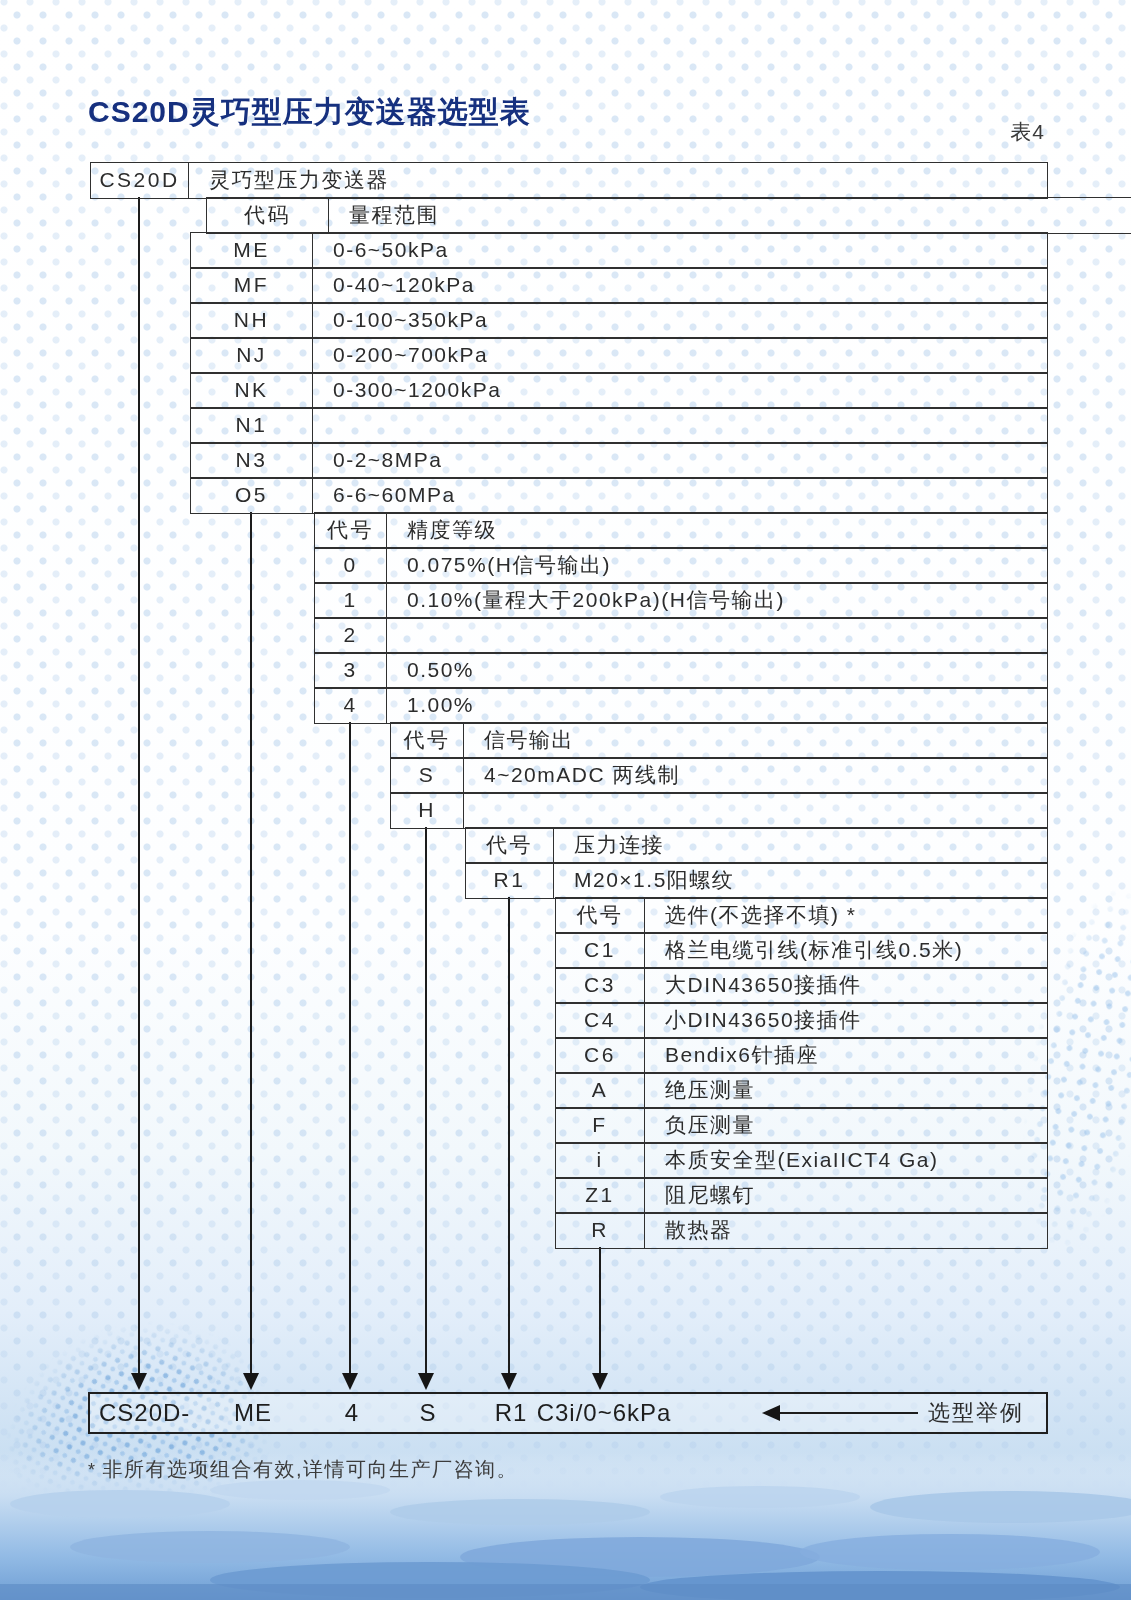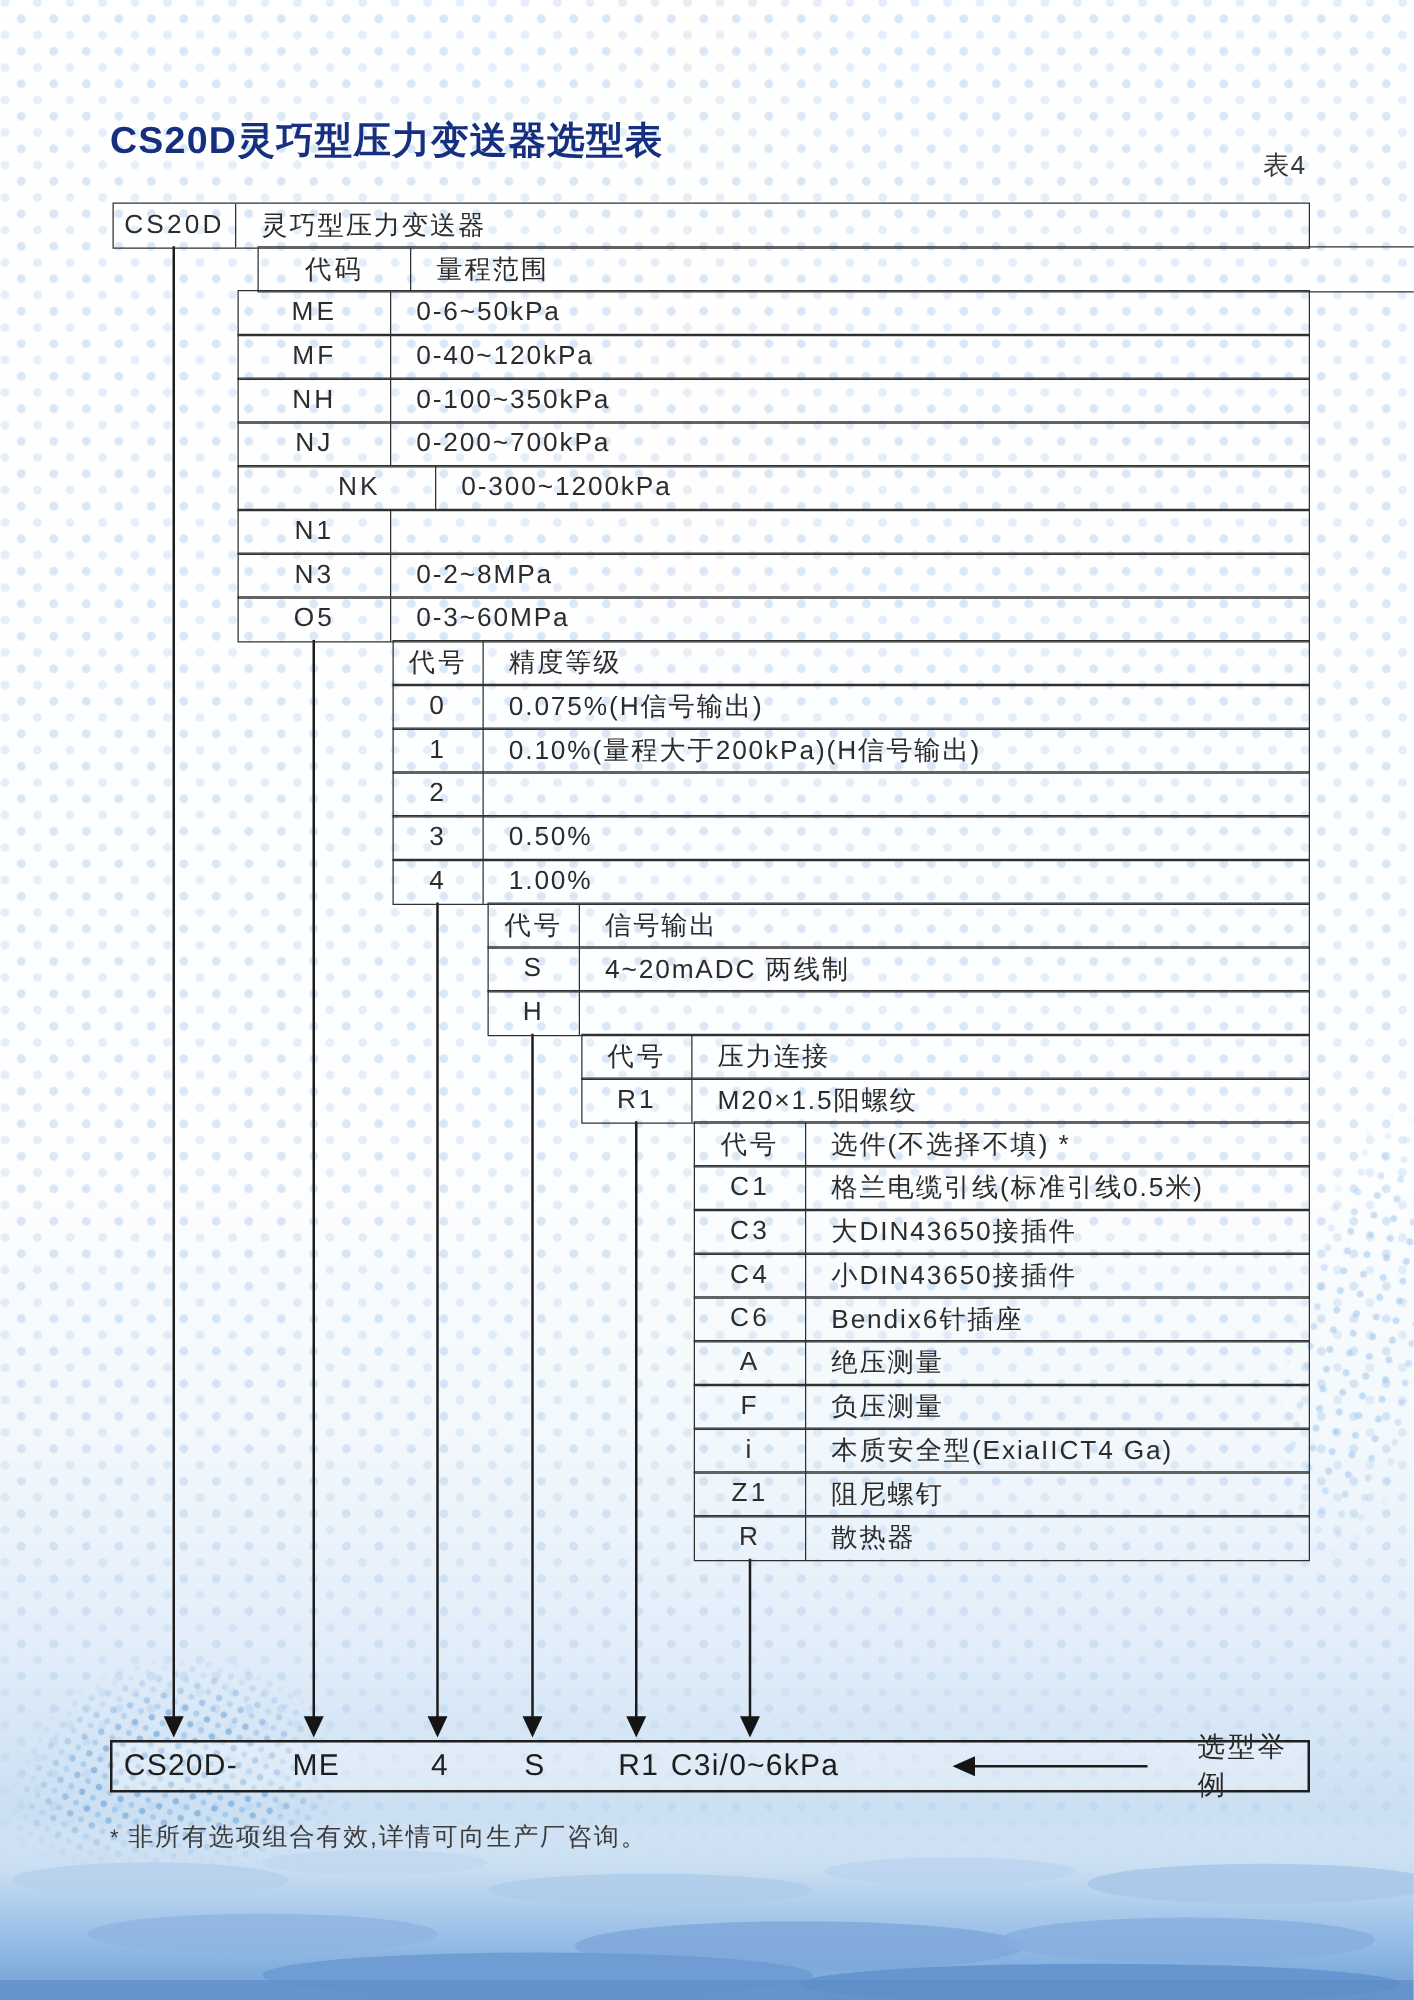--- a/index.html
+++ b/index.html
@@ -42,21 +42,21 @@
               border-right:8px solid transparent;border-top:17px solid #151515;z-index:2;}
 
   #example-row{position:absolute;left:88px;top:1392px;width:960px;height:42px;
                box-sizing:border-box;border:2px solid #1f1f1f;background:rgba(255,255,255,.30);z-index:2;}
   .ex-part{position:absolute;top:0;height:100%;display:flex;align-items:center;justify-content:center;
            font-size:24px;color:#1e1e1e;letter-spacing:1px;white-space:nowrap;}
   #ex-arrow-head{position:absolute;left:672px;top:11px;width:0;height:0;
            border-top:8px solid transparent;border-bottom:8px solid transparent;
            border-right:18px solid #151515;}
   #ex-arrow-line{position:absolute;left:690px;top:18px;width:138px;height:2px;background:#1c1c1c;}
-  #ex-label{position:absolute;left:868px;top:0;height:100%;display:flex;align-items:center;
+  #ex-label{position:absolute;left:838px;top:0;height:100%;display:flex;align-items:center;
             font-size:22px;color:#2a2a2a;letter-spacing:2px;}
 
   #footnote{position:absolute;left:88px;top:1456px;font-size:20px;color:#3c3c3c;
             letter-spacing:1.5px;z-index:3;}
   #footnote .star{font-size:18px;margin-right:6px;}
 </style>
 </head>
 <body>
 
 <div class="dots"></div>
@@ -107,34 +107,34 @@
       <div class="cell desc">0-40~120kPa</div>
     </div>
     <div class="trow" style="left: 190px; top: 302px; width: 858px; height: 36.6px;">
       <div class="cell code" style="width: 122px;">NH</div>
       <div class="cell desc">0-100~350kPa</div>
     </div>
     <div class="trow" style="left: 190px; top: 337px; width: 858px; height: 36.6px;">
       <div class="cell code" style="width: 122px;">NJ</div>
       <div class="cell desc">0-200~700kPa</div>
     </div>
-    <div class="trow" style="left: 190px; top: 372px; width: 858px; height: 36.6px; padding-left: 36px;">
+    <div class="trow" style="left: 190px; top: 372px; width: 858px; height: 36.6px;">
       <div class="cell code" style="width: 122px;">NK</div>
       <div class="cell desc">0-300~1200kPa</div>
     </div>
     <div class="trow" style="left: 190px; top: 407px; width: 858px; height: 36.6px;">
       <div class="cell code" style="width: 122px; text-align: right;">N1</div>
     </div>
     <div class="trow" style="left: 190px; top: 442px; width: 858px; height: 36.6px;">
       <div class="cell code" style="width: 122px;">N3</div>
       <div class="cell desc">0-2~8MPa</div>
     </div>
     <div class="trow" style="left: 190px; top: 477px; width: 858px; height: 36.6px;">
       <div class="cell code" style="width: 122px;">O5</div>
-      <div class="cell desc">0-3~60MPa</div>
+      <div class="cell desc">6-6~60MPa</div>
     </div>
     <div class="trow" style="left: 314px; top: 512px; width: 734px; height: 36.6px;">
       <div class="cell code" style="width: 72px;">代号</div>
       <div class="cell desc">精度等级</div>
     </div>
     <div class="trow" style="left: 314px; top: 547px; width: 734px; height: 36.6px;">
       <div class="cell code" style="width: 72px;">0</div>
       <div class="cell desc">0.075%(H信号输出)</div>
     </div>
     <div class="trow" style="left: 314px; top: 582px; width: 734px; height: 36.6px;">

